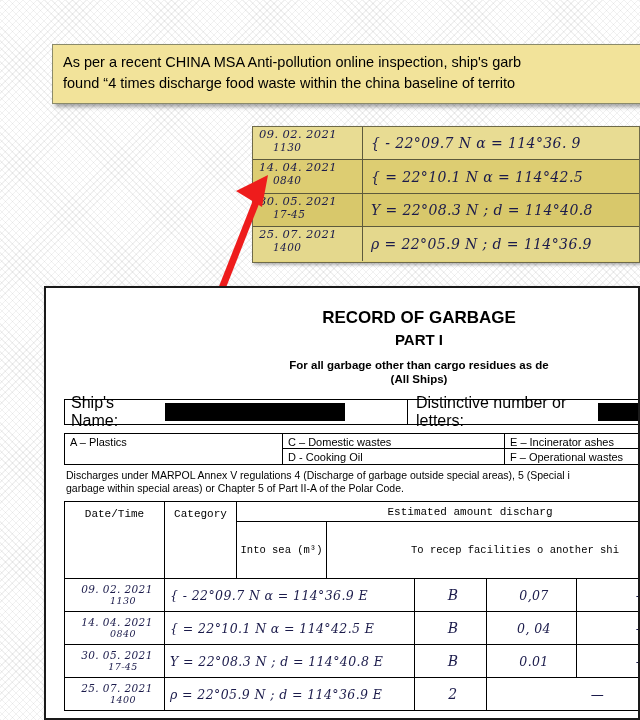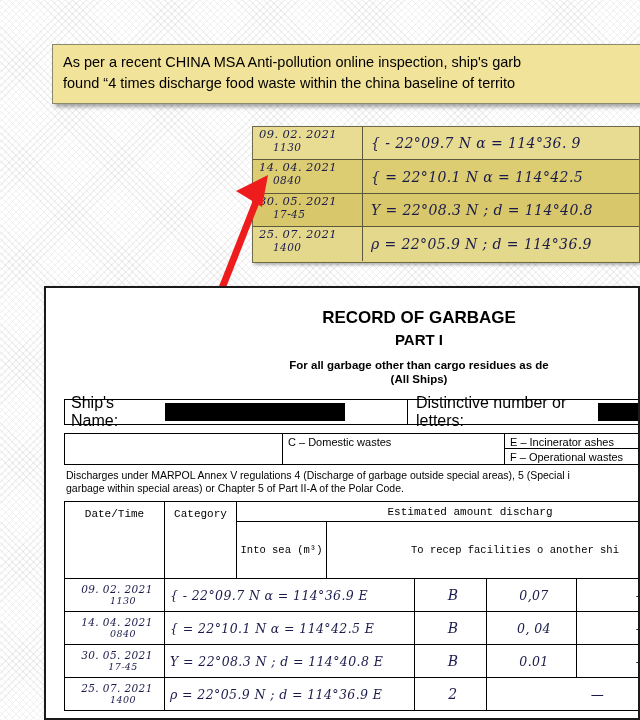--- a/index.html
+++ b/index.html
@@ -354,23 +354,25 @@
     <div class="ship-row">
       <div class="cell lbl-ship">Ship's Name:</div>
       <div class="redact"></div>
       <div class="gap"></div>
       <div class="cell lbl-dist">Distinctive number or letters:</div>
       <div class="redact2"></div>
     </div>
 
     <div class="legend">
       <div class="col c1">
+        <div class="ln">A – Plastics</div>
       </div>
       <div class="col c2">
         <div class="ln">C – Domestic wastes</div>
+        <div class="ln">D -  Cooking Oil</div>
       </div>
       <div class="col c3">
         <div class="ln">E – Incinerator ashes</div>
         <div class="ln">F – Operational wastes</div>
       </div>
     </div>
 
     <div class="discharge-note">
       <div>Discharges under MARPOL Annex V regulations 4 (Discharge of garbage outside special areas), 5 (Special i</div>
       <div>garbage within special areas) or Chapter 5 of Part II-A of the Polar Code.</div>

